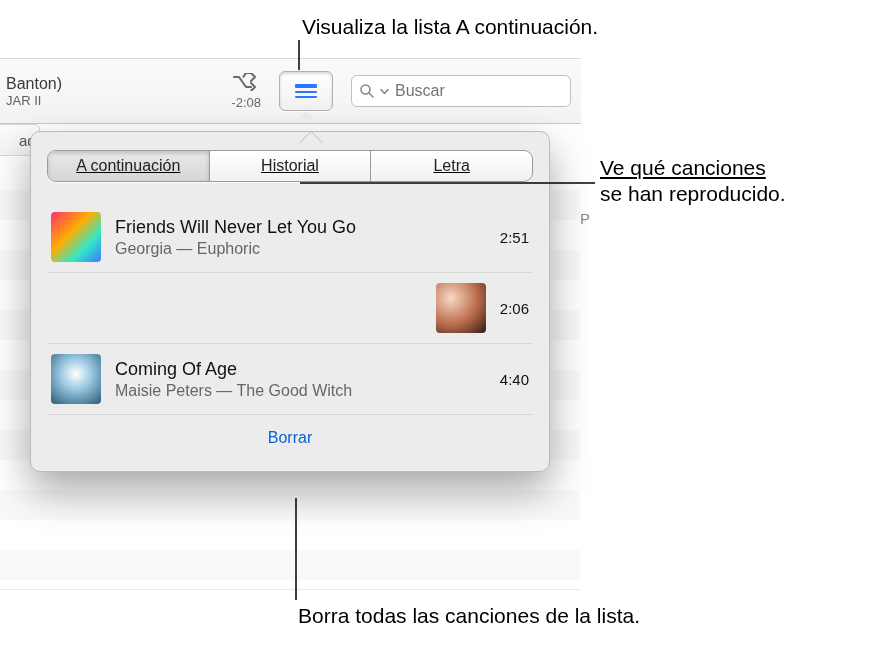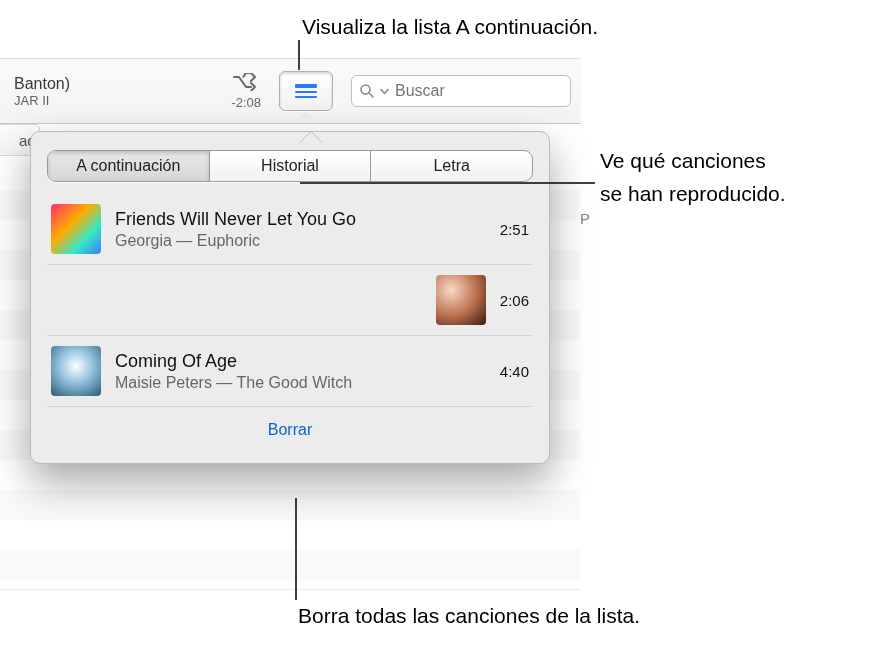--- a/index.html
+++ b/index.html
@@ -22,21 +22,21 @@
     height: 66px;
     background: linear-gradient(#fafafa,#f3f3f3);
     border-top: 1px solid #dcdcdc;
     border-bottom: 1px solid #c8c8c8;
     display: flex;
     align-items: center;
   }
   .now-playing {
     flex: 0 0 auto;
     max-width: 110px;
-    padding-left: 14px;
+    padding-left: 6px;
     overflow: hidden;
     white-space: nowrap;
   }
   .np-title { font-size: 16px; color: #3a3a3a; }
   .np-sub   { font-size: 13px; color: #606060; text-transform: uppercase; }
 
   .spacer-flex { flex: 1 1 auto; }
 
   .shuffle-block {
     display: flex;
@@ -132,21 +132,22 @@
   }
 
   .seg {
     display:flex;
     width:100%;
     border:1px solid #9a9a9a;
     border-radius:9px;
     overflow:hidden;
     background:linear-gradient(#fff,#f1f1f1);
     box-shadow:0 1px 0 #fff;
-    margin-bottom:12px;
+    margin-bottom:20px;
+    text-decoration:underline;
   }
   .seg button{
     flex:1; height:30px;
     border:0; background:transparent;
     font-size:16px; color:#222;
     cursor:pointer;
   }
   .seg button+button{border-left:1px solid #9a9a9a;}
   .seg button.active{
     background:linear-gradient(#e9e9e9,#d6d6d6);
@@ -270,21 +271,21 @@
   <div class="clear">
     <a>Borrar</a>
   </div>
 </div>
 
 <div class="callout" style="top:14px;left:302px;">Visualiza la lista A continuación.</div>
 <svg class="leader" style="top:40px;left:297px;" width="4" height="30">
     <line x1="2" y1="0" x2="2" y2="30"></line>
   </svg>
 
-<div class="callout" style="top:148px;left:600px;">Ve qué canciones</div>
+<div class="callout" style="top:155px;left:600px;text-decoration:underline;">Ve qué canciones</div>
 <div class="callout" style="top:181px;left:600px;">se han reproducido.</div>
 <svg class="leader" style="top:181px;left:300px;" width="295" height="4">
     <line x1="0" y1="2" x2="295" y2="2"></line>
   </svg>
 
 <div class="callout" style="top:603px;left:298px;">Borra todas las canciones de la lista.</div>
 <svg class="leader" style="top:498px;left:294px;" width="4" height="102">
     <line x1="2" y1="0" x2="2" y2="102"></line>
   </svg>
 

